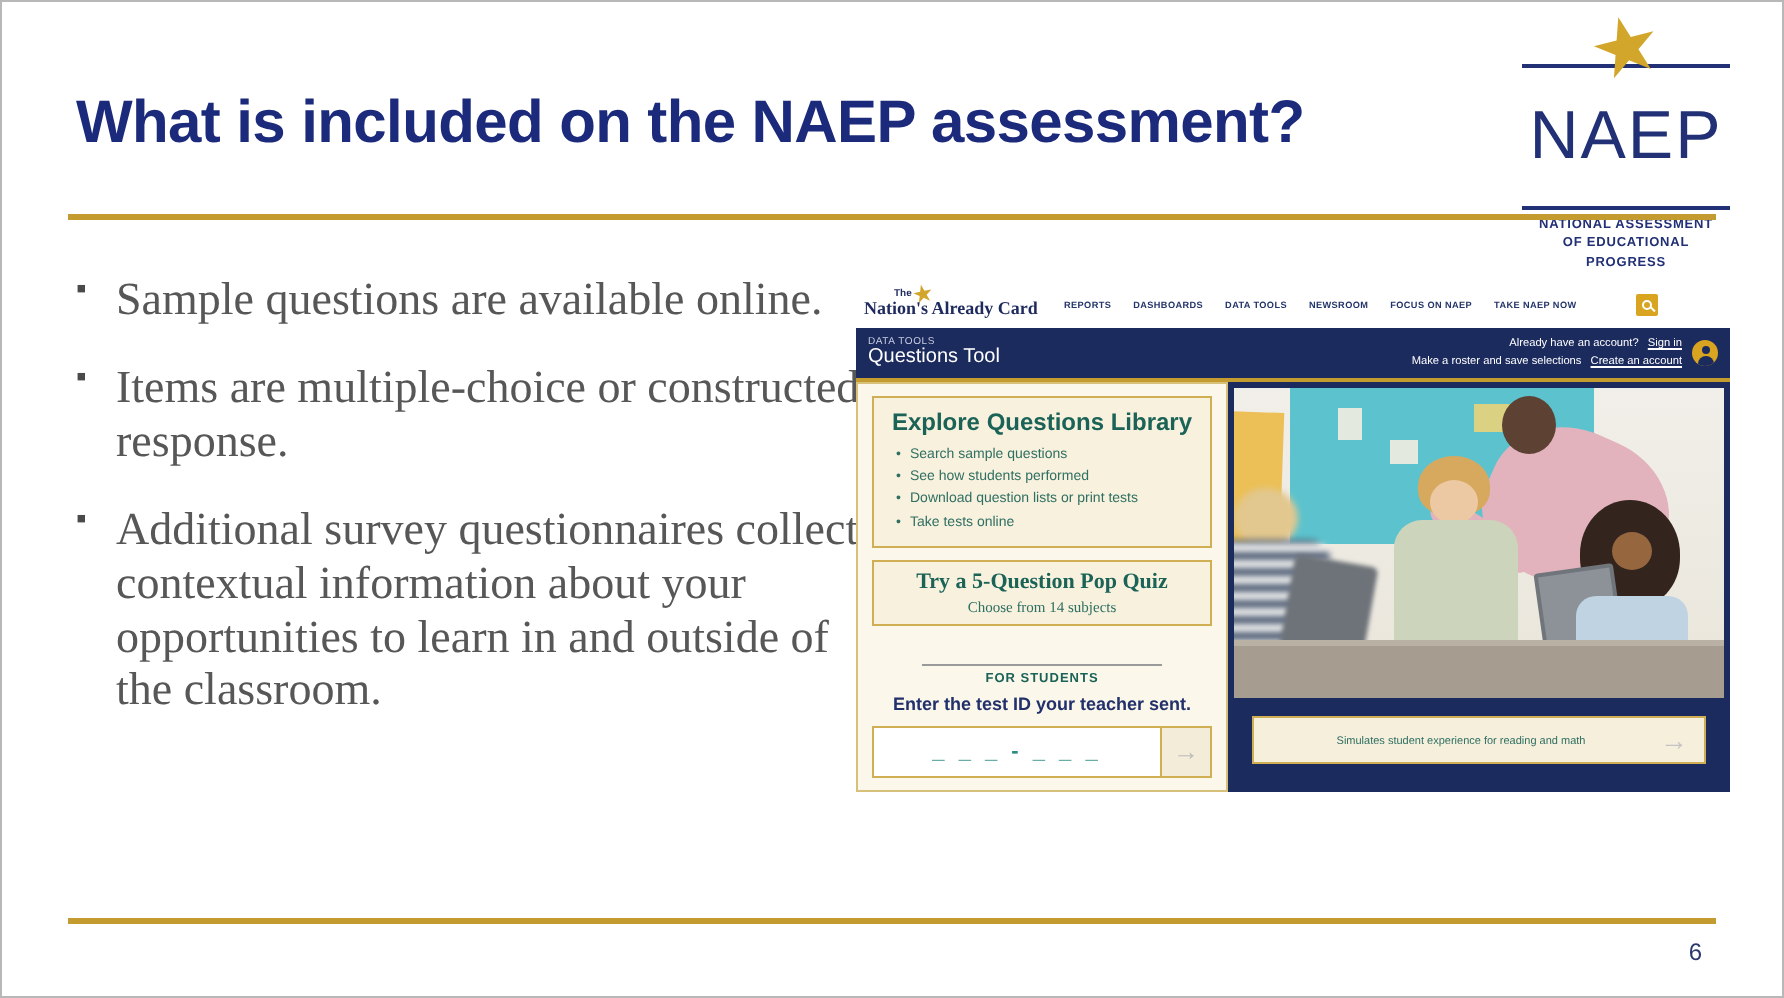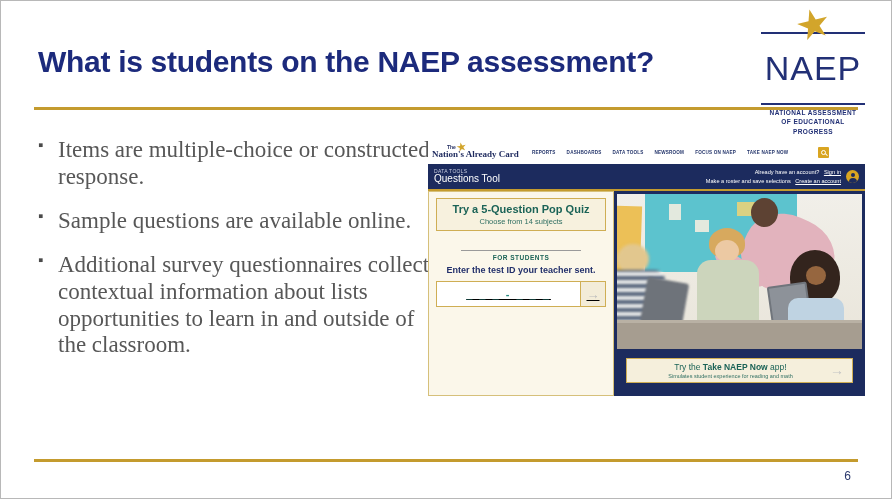--- a/index.html
+++ b/index.html
@@ -63,28 +63,28 @@
   
   .shot-body{display:flex;height:205px;}
   .left-panel{width:186px;height:205px;box-sizing:border-box;background:#fbf7ea;
     border:1px solid #d6c07a;padding:6px 7px;display:flex;flex-direction:column;gap:6px;overflow:hidden;}
   .gold-box{border:1.5px solid #cfae54;background:#f7f1de;}
   .explore{padding:5px 5px 6px;}
   .explore-title{font-size:12px;font-weight:bold;color:#1b6357;text-align:center;margin-bottom:4px;}
   .explore-list{list-style:none;margin:0;padding:0 0 0 6px;font-size:7px;color:#2f6f62;line-height:1.6;}
   .explore-list li{position:relative;padding-left:7px;cursor:pointer;}
   .explore-list li::before{content:"•";position:absolute;left:0;color:#2f6f62;}
-  .quiz{padding:4px 2px;text-align:center;cursor:pointer;}
+  .quiz{padding:4px 2px;text-align:center;cursor:pointer;font-family:Liberation Serif, serif;}
   .quiz-title{font-size:11px;font-weight:bold;color:#1b6357;}
   .quiz-sub{font-size:7.5px;color:#2f6f62;margin-top:2px;}
   .students{text-align:center;margin-top:13px;}
   .students-line{width:120px;height:1px;background:#9a9a9a;margin:0 auto 3px;}
   .students-head{font-size:6.5px;font-weight:bold;color:#1b6357;letter-spacing:0.5px;}
   .students-prompt{font-size:9px;font-weight:bold;color:#22306b;margin-top:4px;}
-  .id-row{display:flex;align-items:stretch;border:1.5px solid #cfae54;background:#fff;height:24px;text-decoration:underline;}
+  .id-row{display:flex;align-items:stretch;border:1.5px solid #cfae54;background:#fff;height:24px;}
   .id-mask{flex:1;display:flex;align-items:center;justify-content:center;color:#2a8a80;
     font-weight:bold;font-size:11px;letter-spacing:2px;cursor:text;}
   .id-go{width:24px;background:#f3ecd8;border-left:1.5px solid #cfae54;display:flex;
     align-items:center;justify-content:center;color:#bcbcbc;font-size:13px;cursor:pointer;}
   
   .hero{flex:1;background:#1c2b5e;display:flex;flex-direction:column;padding:3px;}
   .photo{flex:1;position:relative;overflow:hidden;background:linear-gradient(#f1efe9,#e9e5da);}
   .board{position:absolute;left:28px;top:0;width:152px;height:78px;background:#5cc3ce;}
   .board-card{position:absolute;background:#f2ede0;opacity:0.9;}
   .poster{position:absolute;left:-6px;top:12px;width:30px;height:66px;background:#ecc057;transform:rotate(2deg);}
@@ -118,34 +118,34 @@
   
   .nqt-link{position:absolute;left:427px;top:402px;width:437px;text-align:center;}
   .nqt-link a{font-family:"Liberation Serif",serif;font-size:13.5px;color:#1f5ac2;text-decoration:underline;}
   .page-num{position:absolute;right:40px;top:468px;font-size:12px;color:#2c3a6e;}
 </style>
 </head>
 <body>
 
 <div class="slide">
 
-  <div class="title">What is students on the NAEP assessment?</div>
+  <div class="title">What is included on the NAEP assessment?</div>
 
   <div class="naep-logo">
     <span class="naep-star">★</span>
     <span class="naep-word">NAEP</span>
     <div class="naep-sub">NATIONAL ASSESSMENT OF EDUCATIONAL PROGRESS</div>
   </div>
 
   <div class="rule rule-top"></div>
 
   <ul class="bullets">
+    <li>Sample questions are available online.</li>
     <li>Items are multiple-choice or constructed response.</li>
-    <li>Sample questions are available online.</li>
-    <li>Additional survey questionnaires collect contextual information about lists opportunities to learn in and outside of the classroom.</li>
+    <li>Additional survey questionnaires collect contextual information about your opportunities to learn in and outside of the classroom.</li>
   </ul>
 
   <div class="shot">
 
     <div class="shot-header">
       <div class="brand">
         <span class="brand-star">★</span>
         <span class="brand-the">The</span>
         <span class="brand-name">Nation's Already Card</span>
       </div>
@@ -181,20 +181,29 @@
         <div class="avatar">
           <span class="p-head"></span>
           <span class="p-body"></span>
         </div>
       </div>
     </div>
 
     <div class="shot-body">
 
       <div class="left-panel">
+        <div class="gold-box explore">
+          <div class="explore-title">Explore Questions Library</div>
+          <ul class="explore-list">
+            <li>Search sample questions</li>
+            <li>See how students performed</li>
+            <li>Download question lists or print tests</li>
+            <li>Take tests online</li>
+          </ul>
+        </div>
         <div class="gold-box quiz">
           <div class="quiz-title">Try a 5-Question Pop Quiz</div>
           <div class="quiz-sub">Choose from 14 subjects</div>
         </div>
         <div class="students">
           <div class="students-line"></div>
           <div class="students-head">FOR STUDENTS</div>
           <div class="students-prompt">Enter the test ID your teacher sent.</div>
         </div>
         <div class="id-row">
@@ -224,23 +233,20 @@
           <div class="boy-shirt"></div>
           <div class="girl-hair"></div>
           <div class="girl-face"></div>
           <div class="girl-tablet"></div>
           <div class="girl-shirt"></div>
           <div class="desk"></div>
         </div>
         <div class="app-bar">
           <div class="app-btn">
             <div class="app-text">
-              <div class="app-line1">
-                <span>Try the </span><b>Take NAEP Now</b><span> app!</span>
-              </div>
               <div class="app-line2">Simulates student experience for reading and math</div>
             </div>
             <span class="app-arrow">→</span>
           </div>
         </div>
       </div>
 
     </div>
   </div>
 

